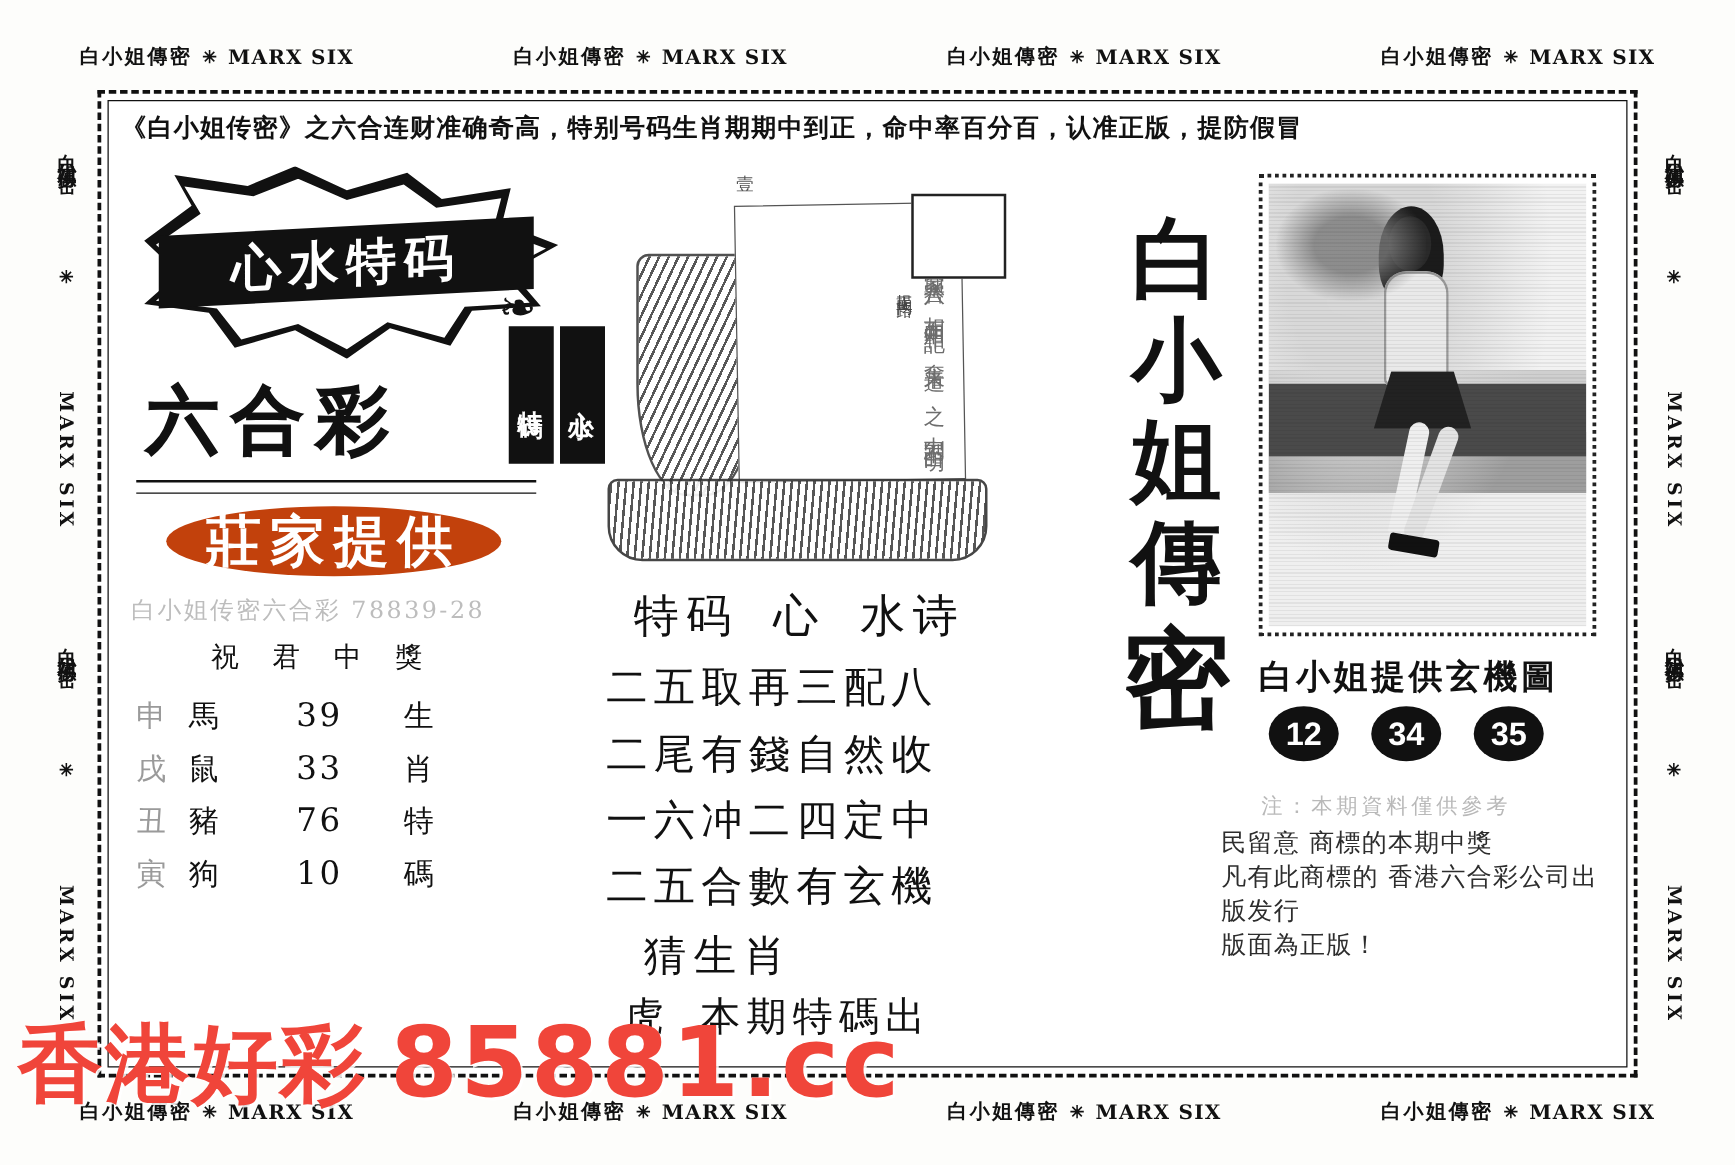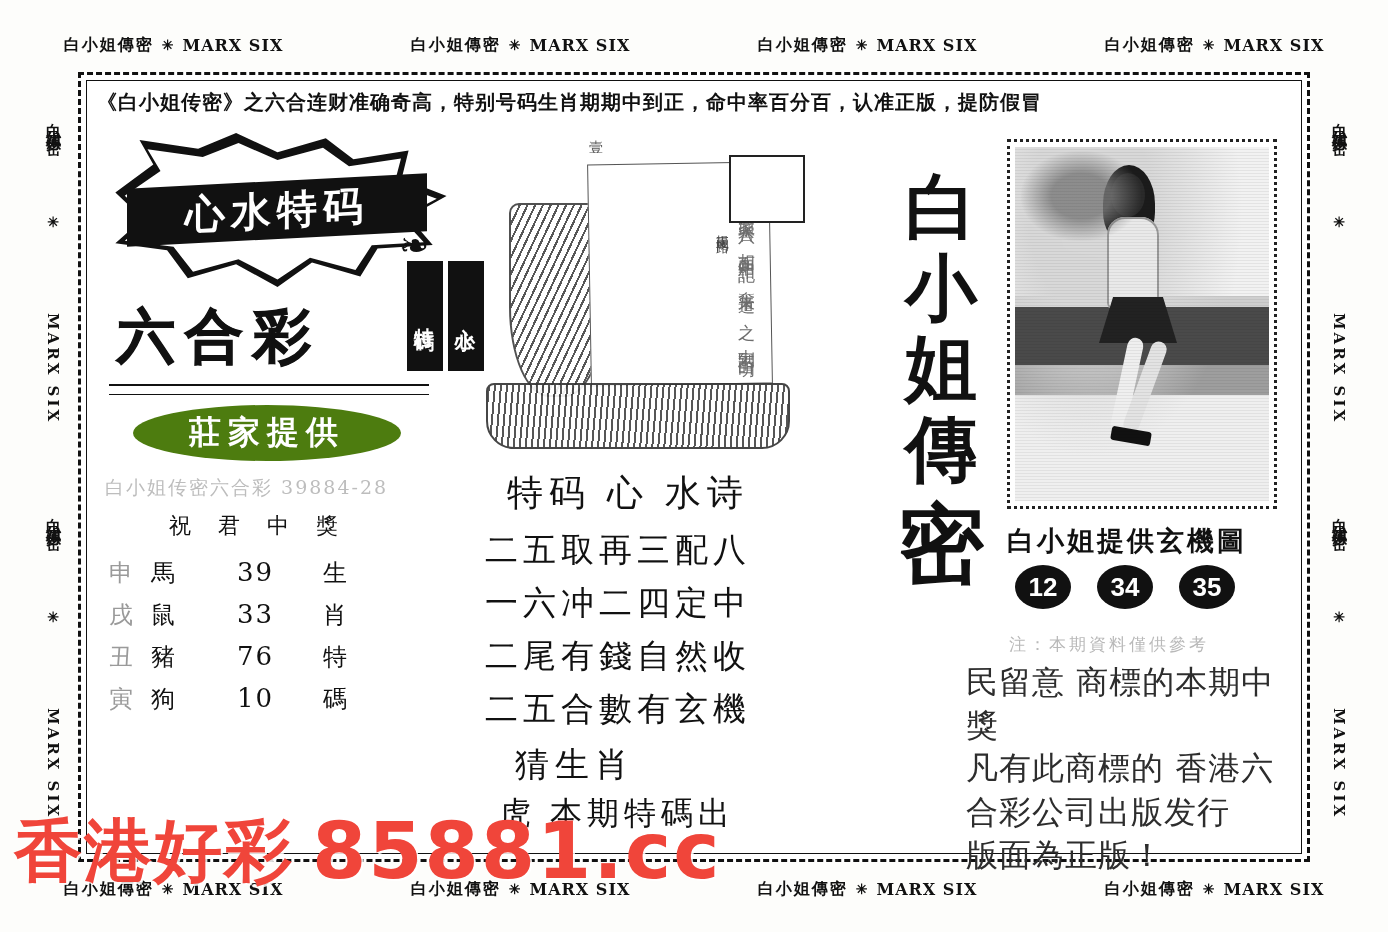--- a/index.html
+++ b/index.html
@@ -95,23 +95,23 @@
     font-size:58px;letter-spacing:10px;color:#111;
     margin:-10px 0 0 18px;
     -webkit-text-stroke:1px #111;
   }
 
   .ruleline{height:2px;background:#111;margin:8px 0 4px 10px;width:320px;}
   .ruleline.thin{height:1px;}
 
   .pill{
     margin:10px 0 0 34px;width:268px;height:56px;border-radius:50%;
-    background:#4d7c0f;color:#fff;
+    background:#c2410c;color:#fff;
     display:flex;align-items:center;justify-content:center;
-    font-family:"DejaVu Serif",serif;font-weight:bold;font-size:32px;letter-spacing:7px;
+    font-family:"DejaVu Serif",serif;font-weight:bold;font-size:44px;letter-spacing:7px;
   }
 
   .smallseals{
     position:absolute;left:308px;top:128px;width:78px;height:110px;
     display:flex;gap:5px;
   }
   .smallseals .seal{
     width:36px;height:110px;background:#111;color:#fff;
     font-family:"DejaVu Serif",serif;font-weight:bold;font-size:20px;
     display:flex;align-items:center;justify-content:center;
@@ -187,21 +187,21 @@
     font-family:"DejaVu Serif",serif;font-size:13px;
     writing-mode:vertical-rl;text-orientation:upright;letter-spacing:2px;
   }
   .sketch .topmark{
     position:absolute;left:108px;top:6px;color:#555;font-size:14px;
     font-family:"DejaVu Serif",serif;letter-spacing:2px;
   }
 
   .poem{
     margin-top:6px;width:380px;
-    font-family:Liberation Sans, sans-serif;color:#111;
+    font-family:Liberation Mono, monospace;color:#111;
   }
   .poem .title{
     font-size:36px;letter-spacing:6px;margin:0 0 10px 26px;
   }
   .poem .line{
     font-size:33px;letter-spacing:5px;margin:0 0 8px 4px;white-space:nowrap;
   }
   .poem .sub{
     font-size:34px;letter-spacing:6px;margin:10px 0 4px 34px;
   }
@@ -290,22 +290,22 @@
     width:56px;height:44px;border-radius:50%;background:#111;color:#fff;
     display:flex;align-items:center;justify-content:center;
     font-family:Liberation Sans, sans-serif;font-weight:bold;font-size:26px;
   }
   .smeared{
     position:absolute;left:128px;top:512px;width:300px;
     font-family:"DejaVu Serif",serif;font-size:17px;color:#b9b9b9;letter-spacing:3px;
     white-space:nowrap;overflow:hidden;
   }
   .legal{
-    position:absolute;left:85px;top:540px;width:320px;
-    font-family:"DejaVu Serif",serif;color:#111;font-size:32px;line-height:1.35;
+    position:absolute;left:96px;top:540px;width:320px;
+    font-family:"DejaVu Serif",serif;color:#111;font-size:20px;line-height:1.35;
     letter-spacing:1px;
   }
   .legal .l1{color:#2d2d2d;}
   .legal .l2{color:#2d2d2d;}
   .legal .l3{color:#2d2d2d;}
 
   
   .watermark{
     position:absolute;left:14px;top:806px;width:880px;height:90px;
     display:flex;align-items:center;gap:18px;
@@ -407,21 +407,21 @@
       <div class="ruleline thin"></div>
 
       <div class="pill">莊家提供</div>
 
       <div class="swirl">❧</div>
       <div class="smallseals">
         <div class="seal">特碼</div>
         <div class="seal">心水</div>
       </div>
 
-      <div class="faded-line">白小姐传密六合彩 39884-28</div>
+      <div class="faded-line">白小姐传密六合彩 78839-28</div>
 
 
       <div class="bless">祝 君 中 獎</div>
 
       <div class="zodiac-table">
         <div class="row">
           <span class="c1">申</span>
           <span class="c2">馬</span>
           <span class="c3">39</span>
           <span class="c4">生</span>
@@ -454,22 +454,22 @@
         <div class="scroll"></div>
         <div class="scrolltext">東 家興害八 相面中相記 奮未道 之 中到不白明</div>
         <div class="tag"></div>
         <div class="taglabel">提正門路</div>
         <div class="base"></div>
       </div>
 
       <div class="poem">
         <div class="title">特码 心 水诗</div>
         <div class="line">二五取再三配八</div>
+        <div class="line">二尾有錢自然收</div>
         <div class="line">一六冲二四定中</div>
-        <div class="line">二尾有錢自然收</div>
         <div class="line">二五合數有玄機</div>
         <div class="sub">猜生肖</div>
         <div class="tail">虎 本期特碼出</div>
       </div>
     </div>
 
     <div class="col-right">
       <div class="brand">
         <span class="ch">白</span>
         <span class="ch">小</span>

